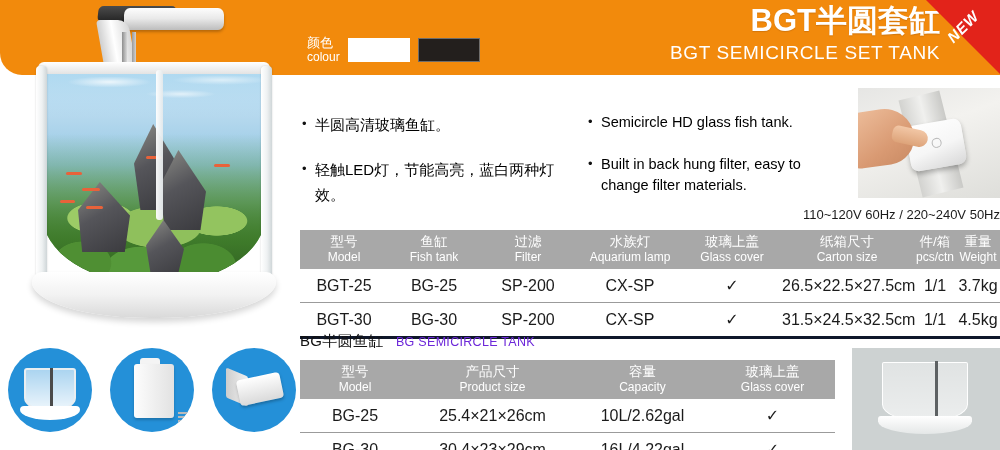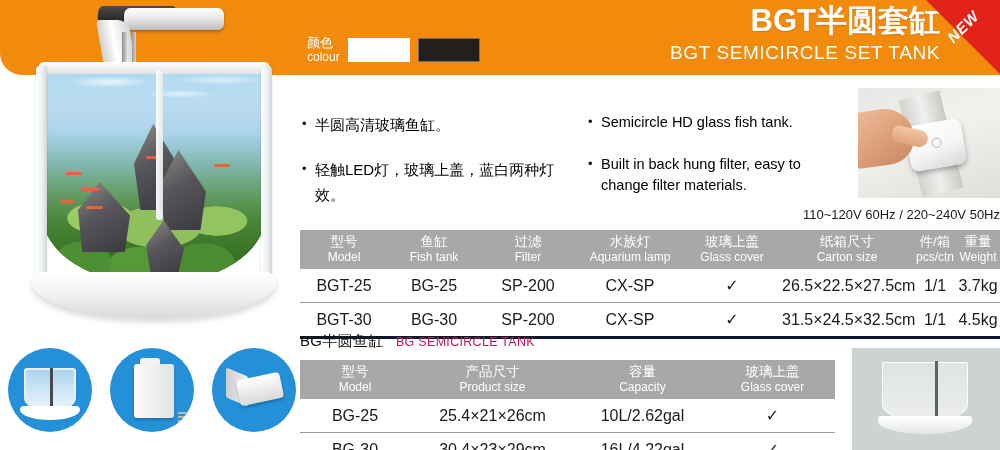--- a/index.html
+++ b/index.html
@@ -297,21 +297,21 @@
   #tbl-sub  { left: 300px; top: 360px; width: 535px; }
 
   .sub-title {
     position: absolute; left: 300px; top: 332px;
     white-space: nowrap;
   }
   .sub-title .cn {
     font-size: 15px; font-weight: normal; color: #111; letter-spacing: .3px;
   }
   .sub-title .en {
-    font-size: 12.5px; color: #be185d; margin-left: 8px; letter-spacing: .3px;
+    font-size: 12.5px; color: #6d28d9; margin-left: 8px; letter-spacing: .3px;
   }
 
   
   .photo-tank2 {
     position:absolute; left: 852px; top: 348px; width: 148px; height: 102px;
     background: #cdd2d2; overflow: hidden;
   }
   .pt2-glass {
     position:absolute; left: 30px; top: 14px; width: 86px; height: 60px;
     border: 1.5px solid #ffffff;
@@ -397,21 +397,21 @@
       </div>
     </div>
     <div class="thumb">
       <div class="t-led-arm"></div>
       <div class="t-led"></div>
     </div>
   </div>
 
   <ul class="bullets bul-cn">
     <li>半圆高清玻璃鱼缸。</li>
-    <li>轻触LED灯，玻璃上盖，蓝白两种灯效。</li>
+    <li>轻触LED灯，节能高亮，蓝白两种灯效。</li>
     <li>缸内背挂过滤，滤材更换方便。</li>
   </ul>
 
   <ul class="bullets bul-en">
     <li>Semicircle HD glass fish tank.</li>
     <li>Built in back hung filter, easy to change filter materials.</li>
   </ul>
 
   <div class="photo-touch">
     <div class="pt-bar"></div>

